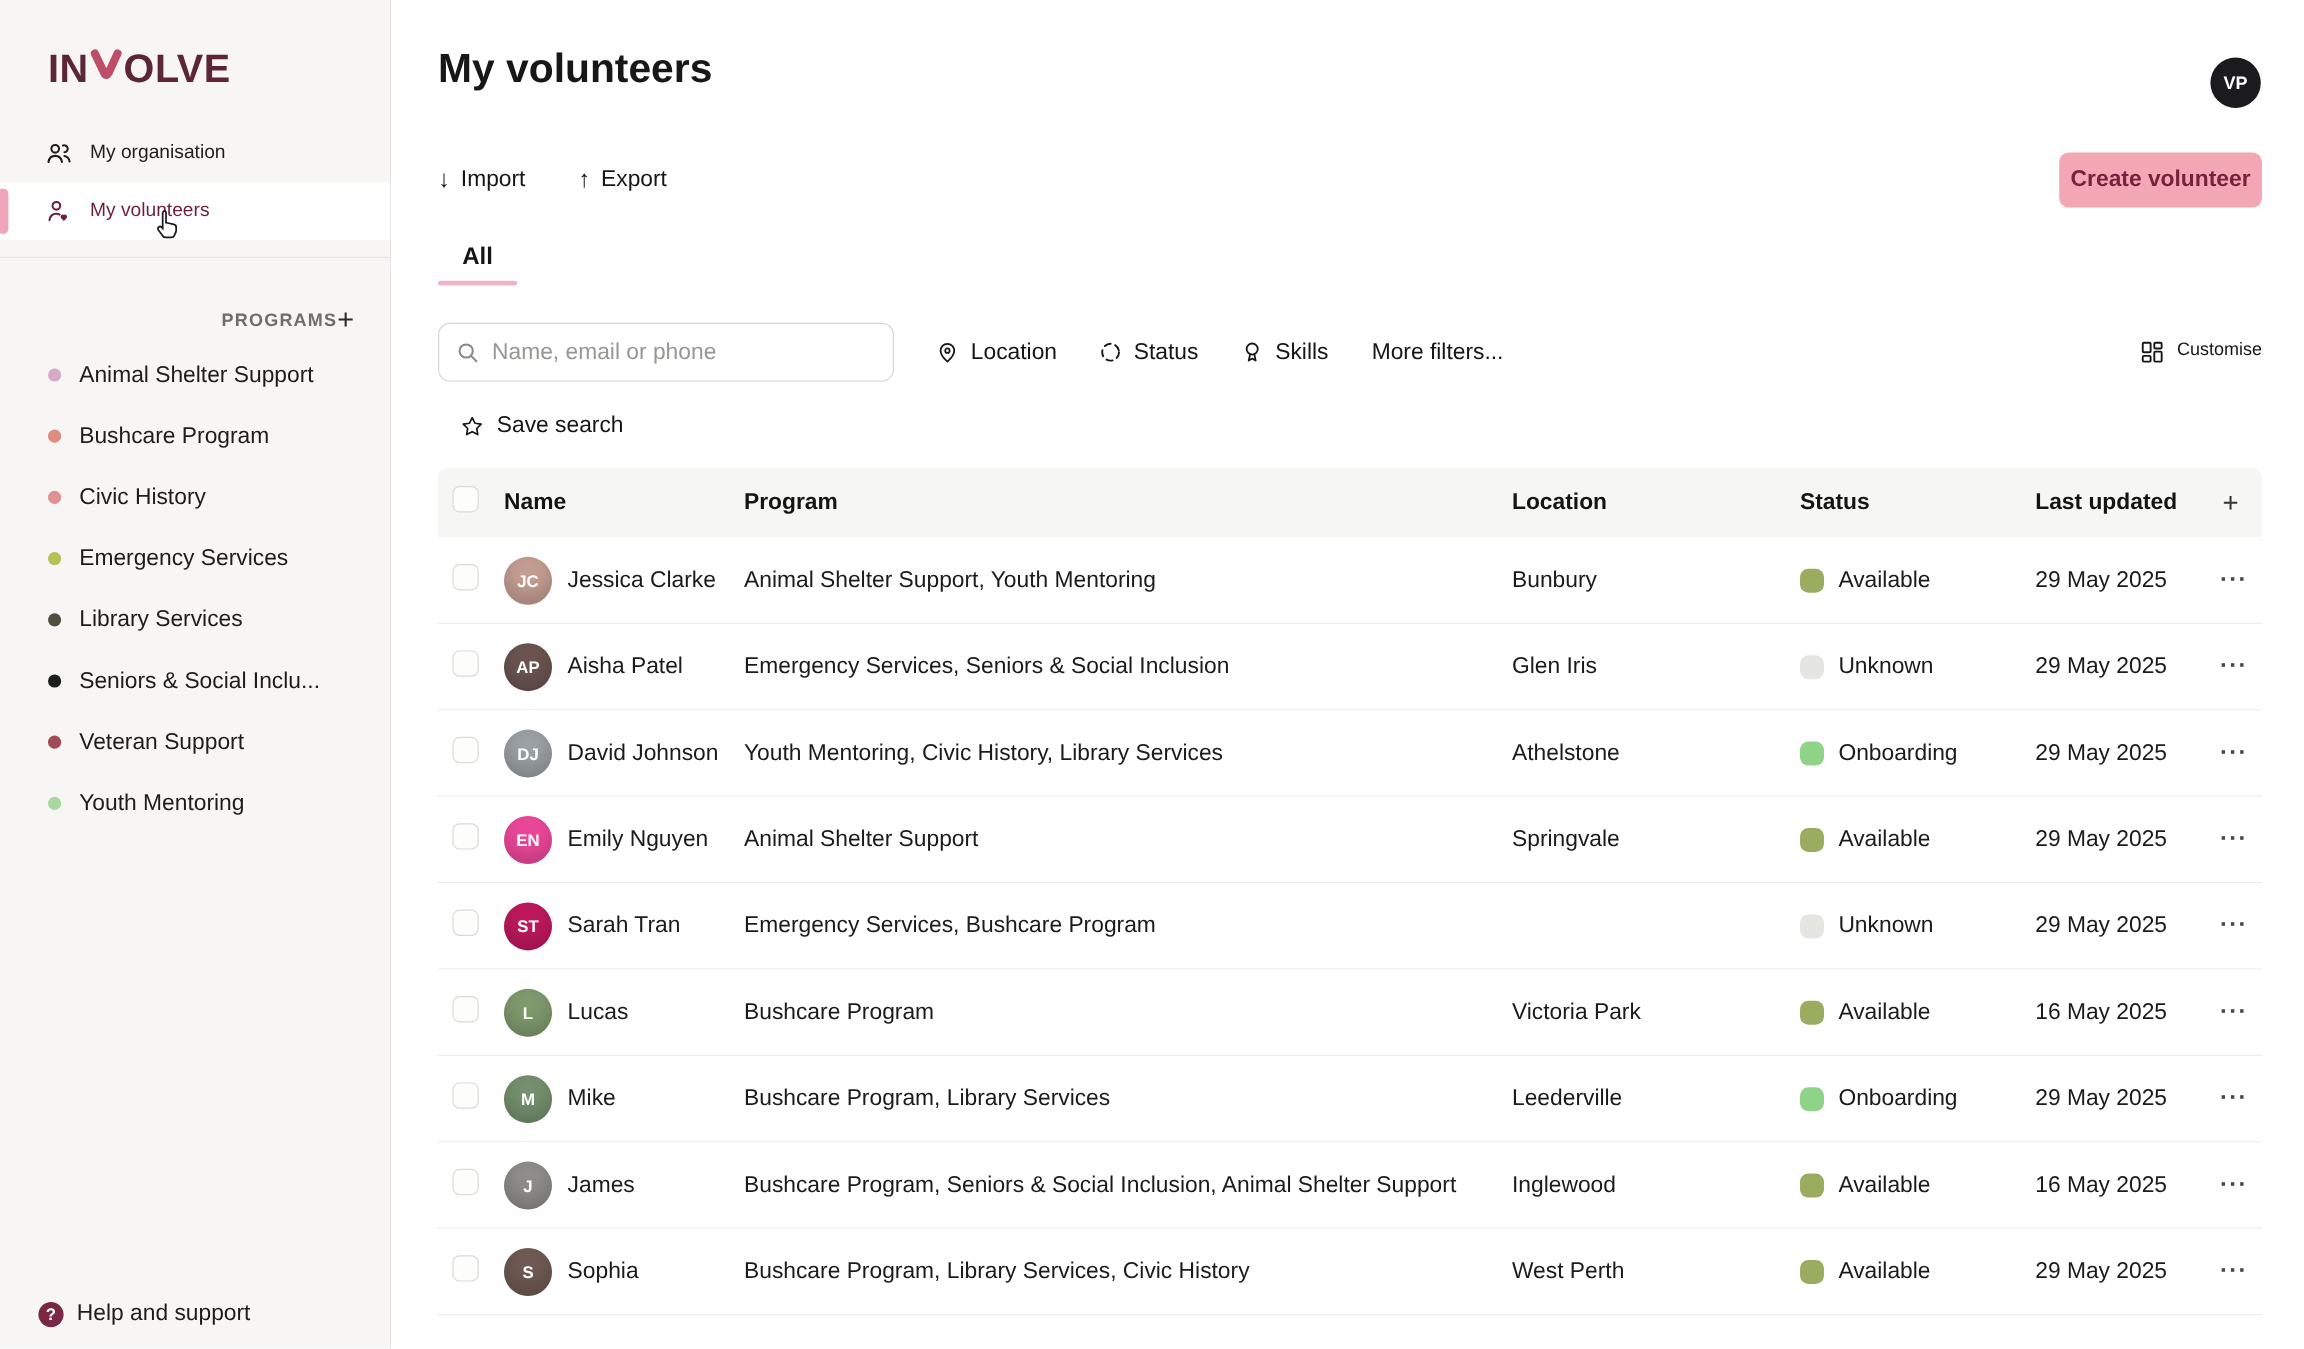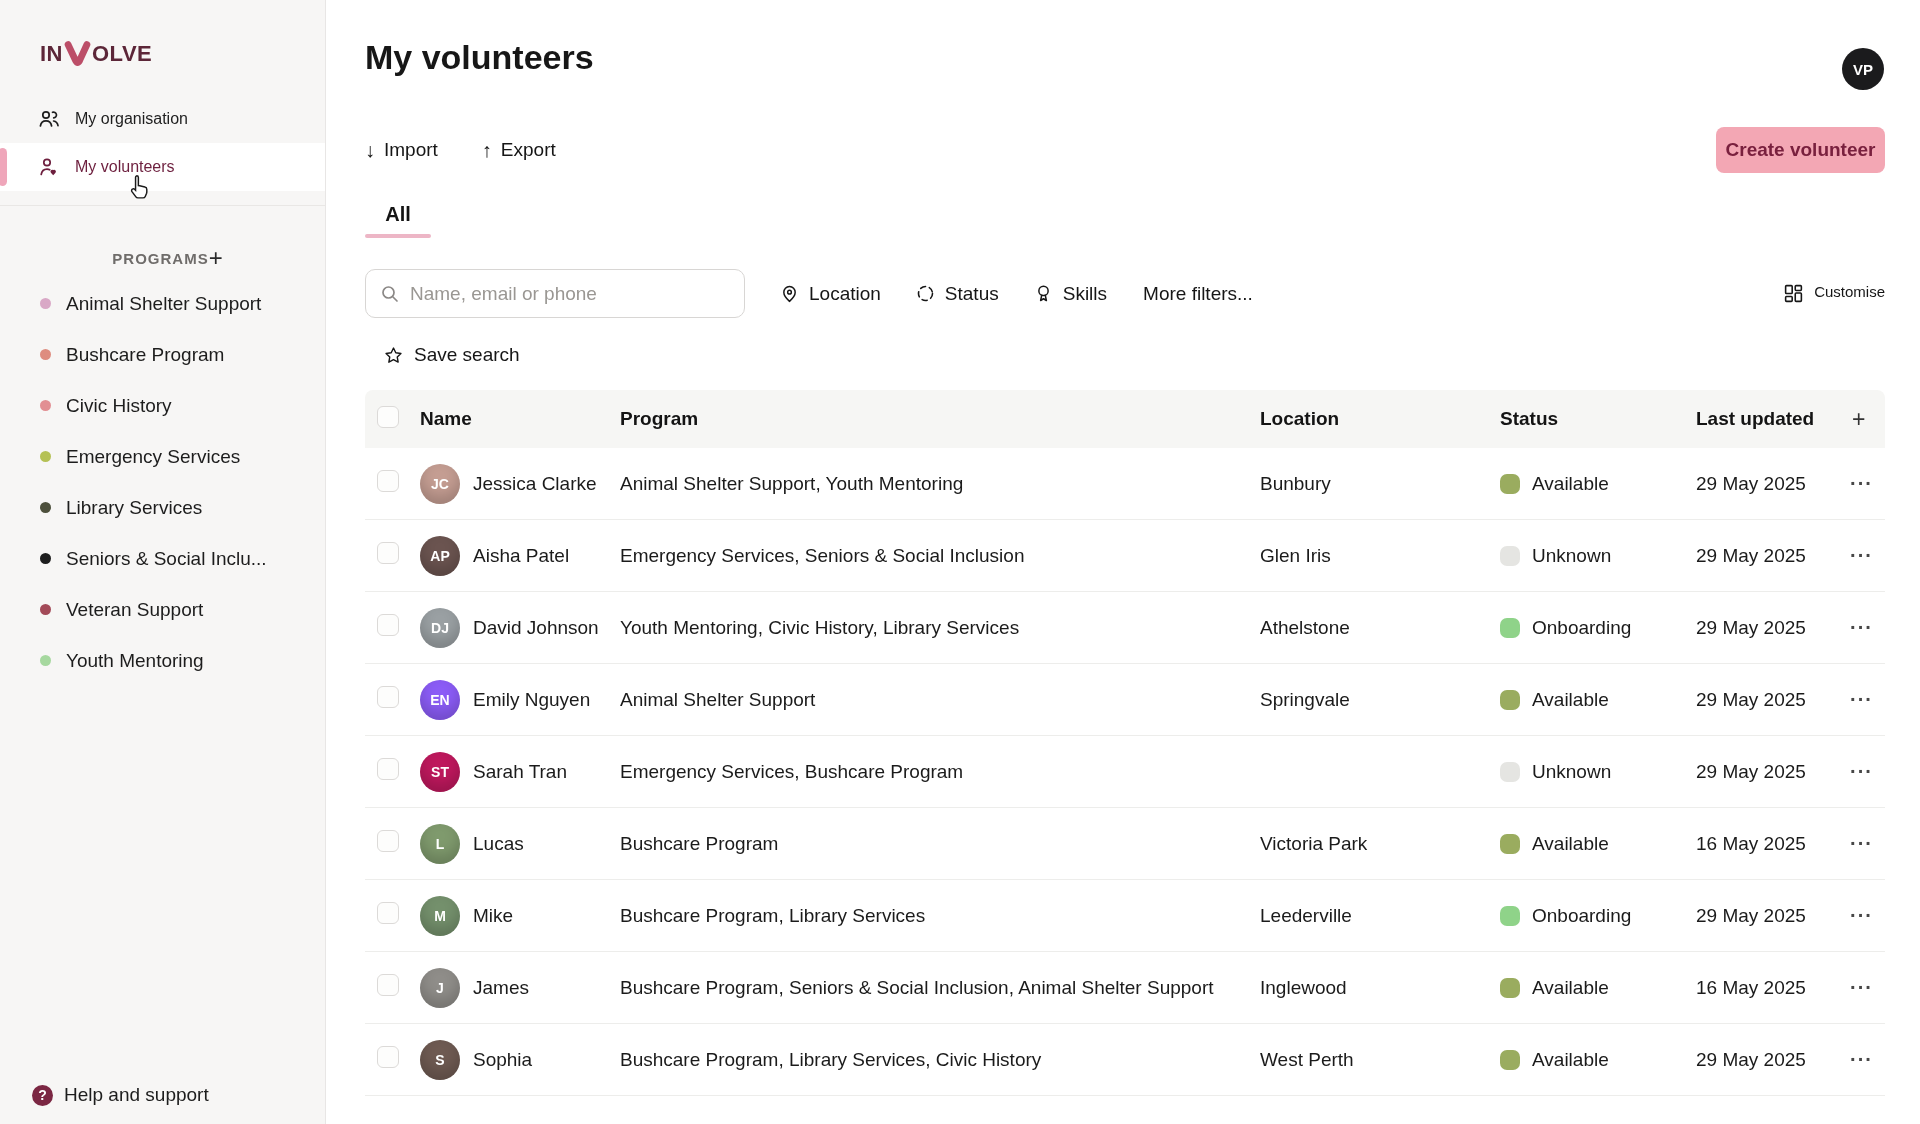--- a/index.html
+++ b/index.html
@@ -2,29 +2,29 @@
 <html><head>
 <meta charset="utf-8">
 <style>
   * { margin:0; padding:0; box-sizing:border-box; }
   html,body { width:1920px; height:1124px; }
   body { font-family:"Liberation Sans", sans-serif; background:#fff; color:#1b1b1b; overflow:hidden; }
   .app { position:relative; width:1920px; height:1124px; display:flex; }
 
   
   .sidebar { position:relative; width:326px; height:100%; background:#f7f6f5; border-right:1px solid #e8e6e5; flex:0 0 326px; }
-  .logo { display:flex; align-items:flex-end; padding:38px 0 0 40px; font-size:22px; font-weight:800; letter-spacing:.5px; color:#5c2638; }
+  .logo { display:flex; align-items:flex-start; padding:38px 0 0 40px; font-size:33px; font-weight:800; letter-spacing:.5px; color:#5c2638; }
   .logo .vmark { margin:2px 1px 0 1px; }
   .nav { margin-top:28px; }
   .nav-item { position:relative; display:flex; align-items:center; gap:14px; height:48px; padding-left:37px; font-size:16px; color:#1e1e1e; cursor:pointer; }
   .nav-item.active { background:#ffffff; color:#6d1f3e; font-weight:500; }
   .nav-item.active::before { content:""; position:absolute; left:-2px; top:5px; width:9px; height:38px; background:#efa6ba; border-radius:6px; }
   .nav-item .nicon { width:24px; height:24px; display:inline-flex; }
   .sidebar-divider { margin-top:14px; border-bottom:1px solid #e9e7e5; }
-  .programs-header { display:flex; align-items:center; justify-content:center; padding:42px 30px 0 40px; }
+  .programs-header { display:flex; align-items:center; justify-content:flex-end; padding:42px 30px 0 40px; }
   .programs-header .phlabel { font-size:15px; font-weight:700; letter-spacing:1px; color:#6f6c6a; }
   .programs-header .padd { font-size:24px; line-height:20px; color:#2a2a2a; cursor:pointer; font-weight:400; }
   .program-list { list-style:none; margin-top:10px; }
   .program-item { display:flex; align-items:center; gap:15px; height:51px; padding-left:40px; font-size:19px; color:#1d1d1d; cursor:pointer; }
   .program-item .dot { width:11px; height:11px; border-radius:50%; flex:0 0 11px; }
   .help-row { position:absolute; left:32px; bottom:18px; display:flex; align-items:center; gap:11px; font-size:19px; color:#1d1d1d; cursor:pointer; }
   .help-badge { width:21px; height:21px; border-radius:50%; background:#7b2743; color:#fff; font-size:14px; font-weight:700; display:flex; align-items:center; justify-content:center; }
   .cursor-hand { position:absolute; left:126px; top:172px; pointer-events:none; }
 
   
@@ -314,21 +314,21 @@
       <span class="badge" style="background: rgb(143, 211, 137);"></span>
       <span>Onboarding</span>
     </div>
     <div>29 May 2025</div>
     <div><span class="dots">···</span></div>
   </div>
 
   <div class="tgrid trow">
     <div class="c-check"><span class="checkbox"></span></div>
     <div class="c-name">
-      <span class="avatar" style="background: #8b5cf6;">EN</span>
+      <span class="avatar" style="background: #ec4899;">EN</span>
       <span>Emily Nguyen</span>
     </div>
     <div>Animal Shelter Support</div>
     <div>Springvale</div>
     <div class="c-status">
       <span class="badge" style="background: rgb(154, 172, 95);"></span>
       <span>Available</span>
     </div>
     <div>29 May 2025</div>
     <div><span class="dots">···</span></div>

